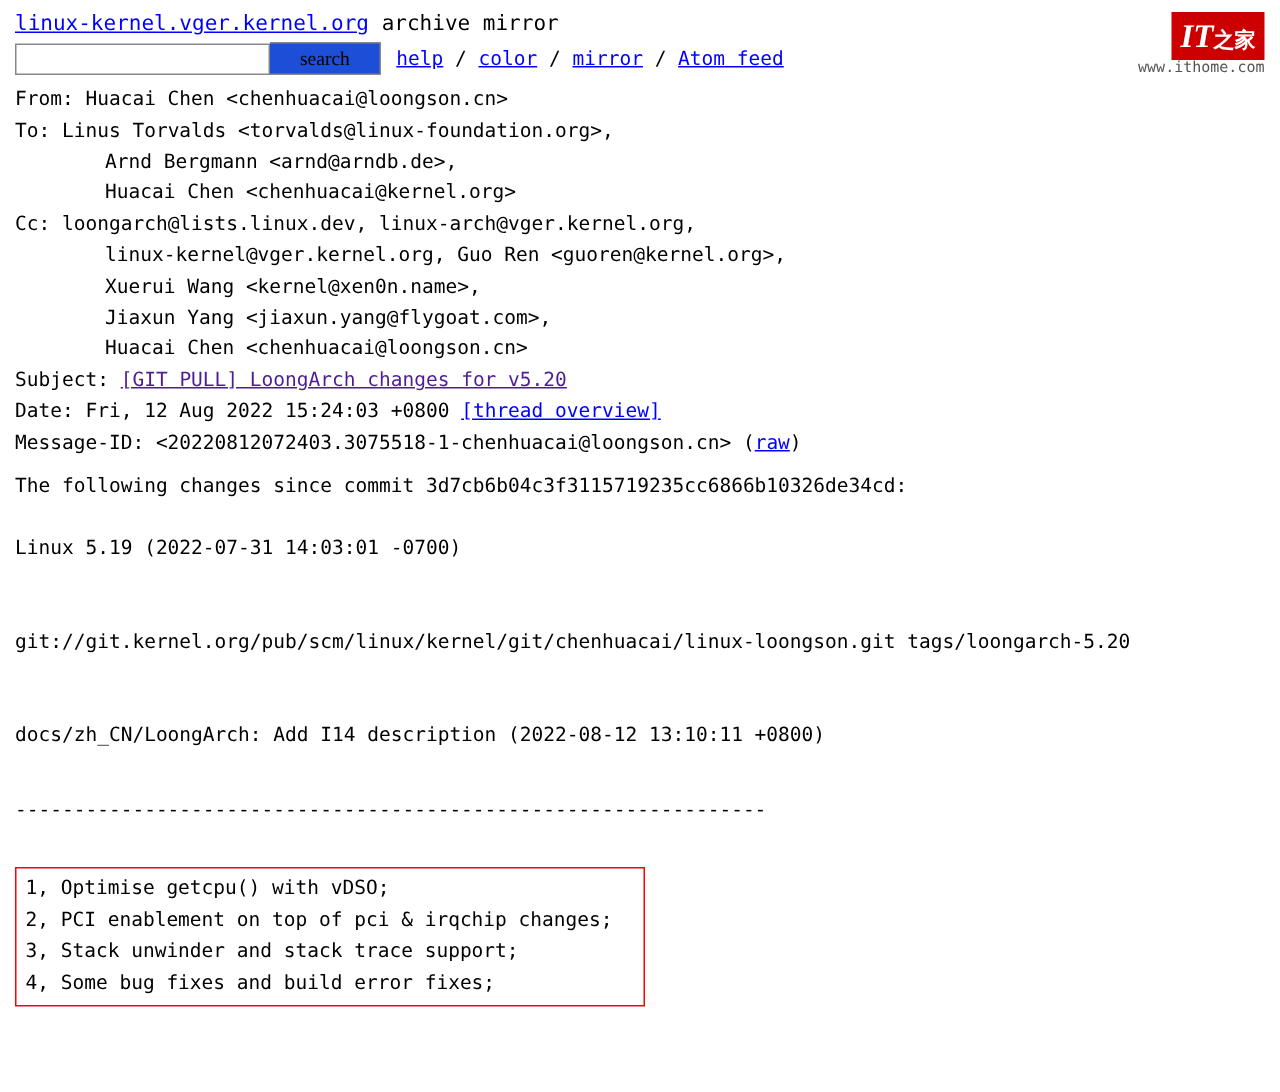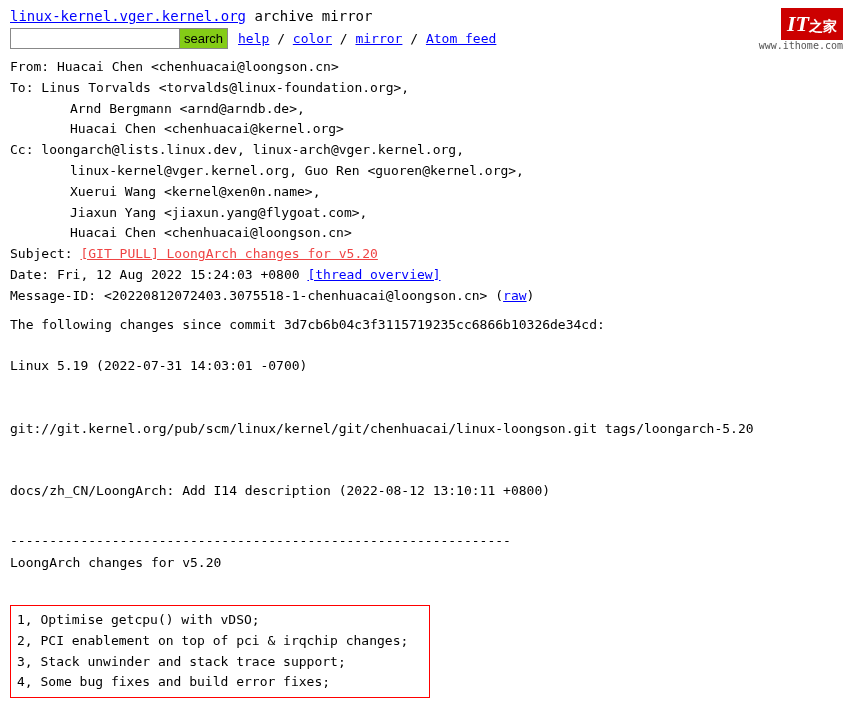--- a/index.html
+++ b/index.html
@@ -34,24 +34,24 @@
     #search-input {
       border: 1px solid #888;
       padding: 2px 4px;
       font-size: 13px;
       font-family: monospace;
       width: 170px;
     }
     #search-button {
       border: 1px solid #888;
       border-left: none;
-      padding: 2px 4px;
-      font-size: 13px;
-      font-family: Liberation Sans, sans-serif;
-      background: #84cc16;
+      padding: 2px 20px;
+      font-size: 13px;
+      font-family: Liberation Serif, serif;
+      background: #1d4ed8;
       cursor: pointer;
     }
     #nav-links {
       margin-left: 10px;
     }
     #nav-links a {
       color: #00f;
       text-decoration: underline;
       font-size: 13px;
     }
@@ -74,21 +74,21 @@
     #logo-sub {
       font-size: 10px;
       color: #555;
       text-align: right;
     }
     .email-header {
       line-height: 1.6;
       margin-bottom: 8px;
     }
     .subject-link {
-      color: #ef4444;
+      color: #4c1d95;
     }
     .thread-link {
       color: #00f;
       text-decoration: underline;
     }
     .raw-link {
       color: #00f;
       text-decoration: underline;
     }
     .email-body {
@@ -184,21 +184,20 @@
   <br>
   <div>  Linux 5.19 (2022-07-31 14:03:01 -0700)</div>
   <br>
   <br>
   <div>  git://git.kernel.org/pub/scm/linux/kernel/git/chenhuacai/linux-loongson.git tags/loongarch-5.20</div>
   <br>
   <br>
   <div>  docs/zh_CN/LoongArch: Add I14 description (2022-08-12 13:10:11 +0800)</div>
   <br>
   <div class="divider">----------------------------------------------------------------</div>
-  <div class="section-title">LoongArch changes for v5.20</div>
   <br>
   <div class="highlighted-box">
     <div>1, Optimise getcpu() with vDSO;</div>
     <div>2, PCI enablement on top of pci &amp; irqchip changes;</div>
     <div>3, Stack unwinder and stack trace support;</div>
     <div>4, Some bug fixes and build error fixes;</div>
     
   </div>
   <br>
   

